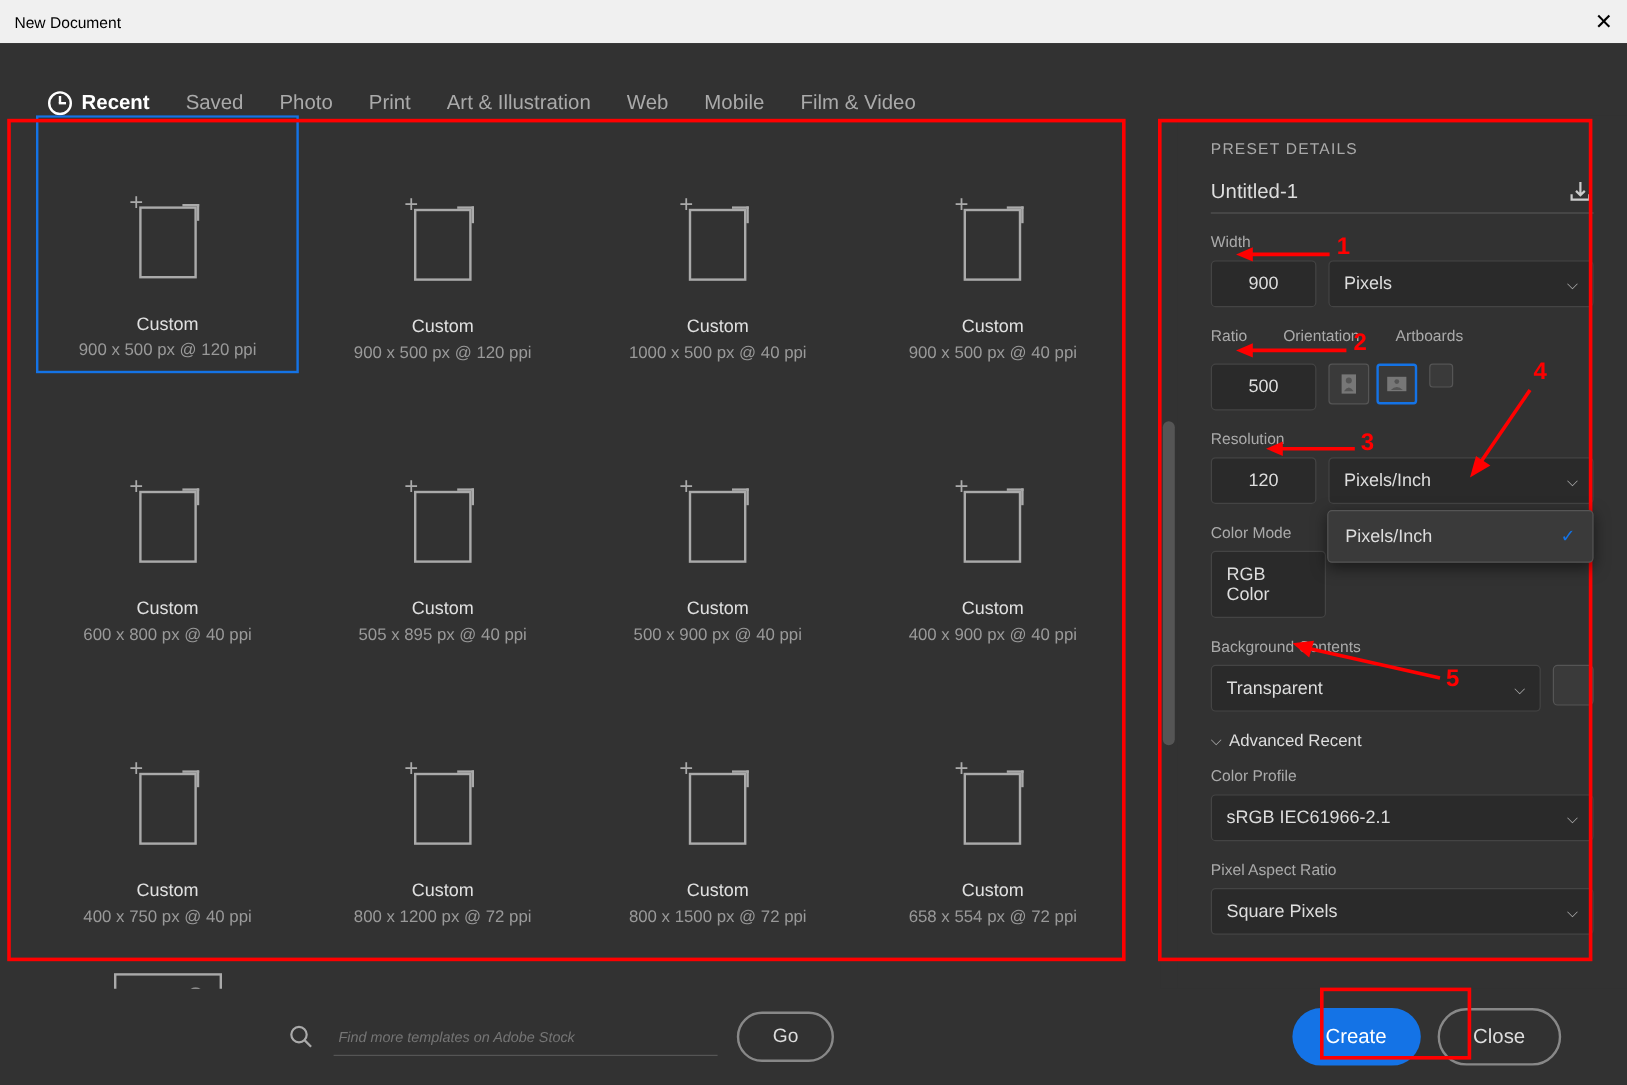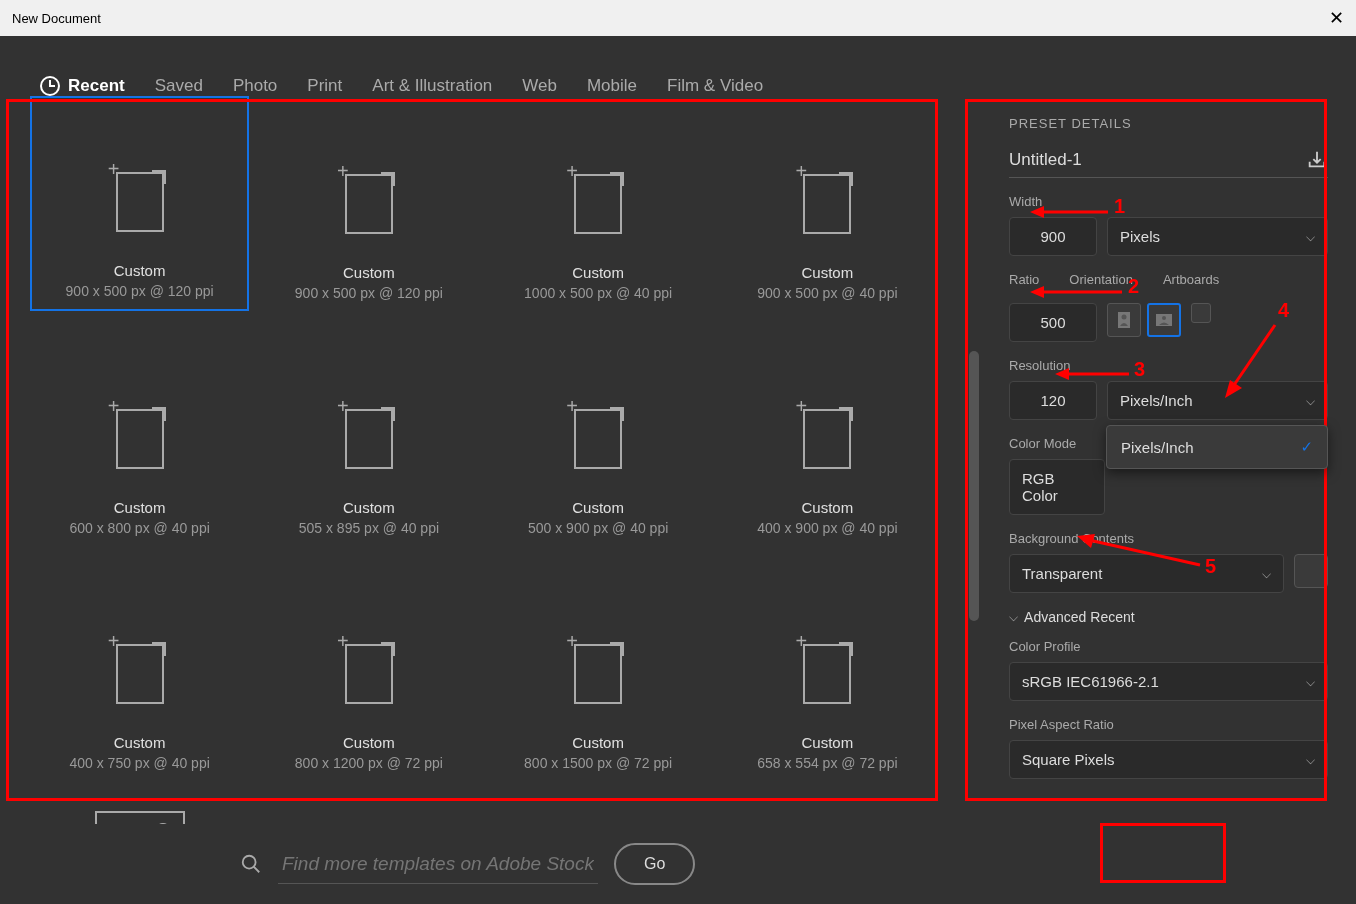--- a/index.html
+++ b/index.html
@@ -47,21 +47,21 @@
 .checkbox{width:20px;height:20px;border:1px solid #555;border-radius:3px;background:#3a3a3a;cursor:pointer}
 .hr-row{display:flex;gap:30px;margin-bottom:8px}
 .col{display:flex;flex-direction:column}
 .dropdown-menu{position:absolute;background:#3a3a3a;border:1px solid #555;border-radius:4px;width:222px;z-index:10;box-shadow:0 4px 12px rgba(0,0,0,.5)}
 .dropdown-item{padding:12px 14px;font-size:15px;color:#ddd;display:flex;justify-content:space-between;align-items:center;cursor:pointer}
 .check{color:#1473e6}
 .adv-toggle{display:flex;align-items:center;gap:6px;font-size:14px;color:#ddd;margin:14px 0;cursor:pointer}
 .swatch{width:34px;height:34px;border:1px solid #555;border-radius:4px;background:#3a3a3a}
 .bottom-bar{height:80px;display:flex;align-items:center;justify-content:space-between;padding:0 40px;background:#323232}
 .search-area{display:flex;align-items:center;gap:16px;margin-left:200px}
-.search-input{background:transparent;border:none;border-bottom:1px solid #555;color:#aaa;font-size:19px;font-style:italic;padding:8px 4px;width:320px;outline:none}
+.search-input{background:transparent;border:none;border-bottom:1px solid #555;color:#aaa;font-size:12px;font-style:italic;padding:8px 4px;width:320px;outline:none}
 .go-btn{border:2px solid #888;background:transparent;color:#ddd;padding:10px 28px;border-radius:24px;font-size:16px;cursor:pointer}
 .action-btns{display:flex;gap:14px;margin-right:15px}
 .btn{padding:12px 28px;border-radius:24px;font-size:17px;cursor:pointer;border:none}
 .btn-primary{background:#1473e6;color:#fff}
 .btn-secondary{background:transparent;border:2px solid #888;color:#ddd}
 .red-box{position:absolute;border:3px solid red;pointer-events:none;z-index:5}
 .annot{position:absolute;color:red;font-size:20px;font-weight:bold;z-index:6;pointer-events:none}
 .arrow{position:absolute;z-index:6;pointer-events:none}
 .arrow-line{stroke:red;stroke-width:3;fill:none}
 .arrow-head{fill:red}
@@ -331,20 +331,24 @@
 
 <div class="bottom-bar">
   <div class="search-area">
     <svg width="22" height="22" viewBox="0 0 24 24" class="search-icon-svg">
         <circle cx="10" cy="10" r="7"></circle>
         <path d="M15 15l6 6"></path>
       </svg>
     <input class="search-input" placeholder="Find more templates on Adobe Stock" style="">
     <button class="go-btn">Go</button>
   </div>
+  <div class="action-btns">
+    <button class="btn btn-primary">Create</button>
+    <button class="btn btn-secondary">Close</button>
+  </div>
 </div>
 
 <div class="red-box" style="left:6px;top:99px;width:932px;height:702px"></div>
 <div class="red-box" style="left:965px;top:99px;width:362px;height:702px"></div>
 <div class="red-box" style="left:1100px;top:823px;width:126px;height:60px"></div>
 
 <div class="annot" style="left:1114px;top:195px">1</div>
 <div class="annot" style="left:1128px;top:275px">2</div>
 <div class="annot" style="left:1134px;top:358px">3</div>
 <div class="annot" style="left:1278px;top:299px">4</div>

